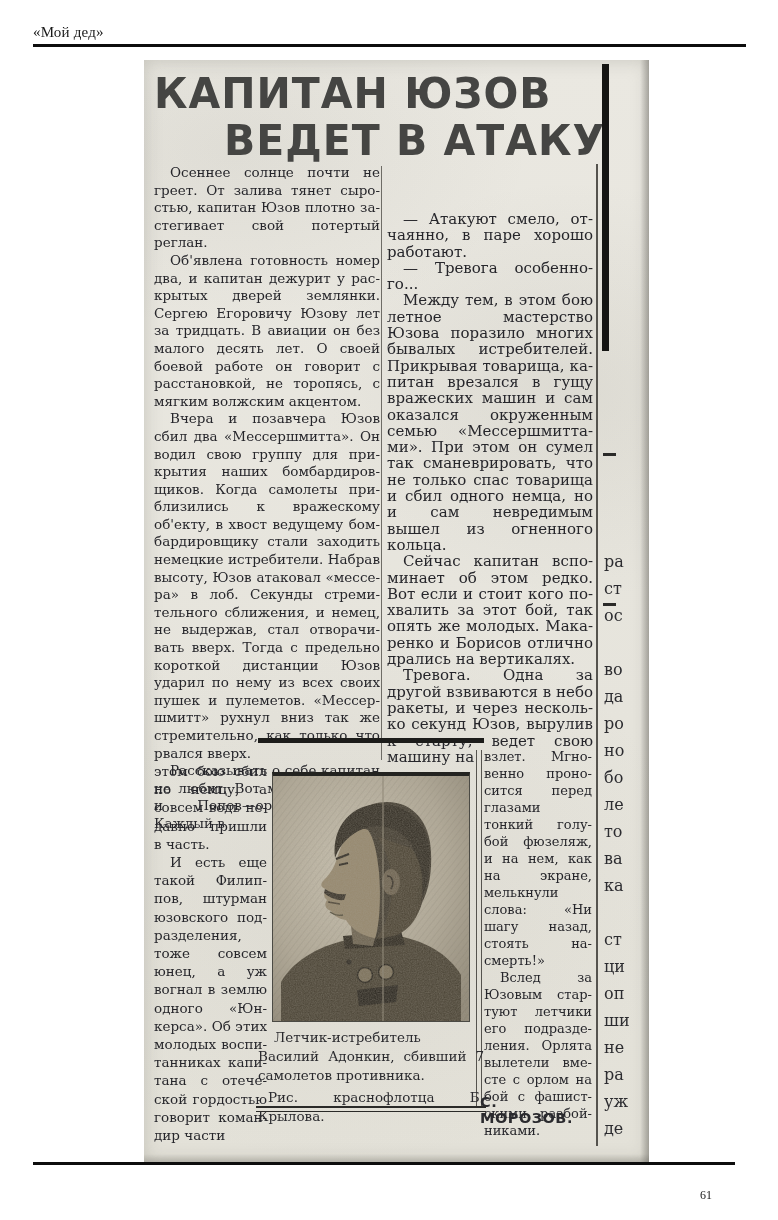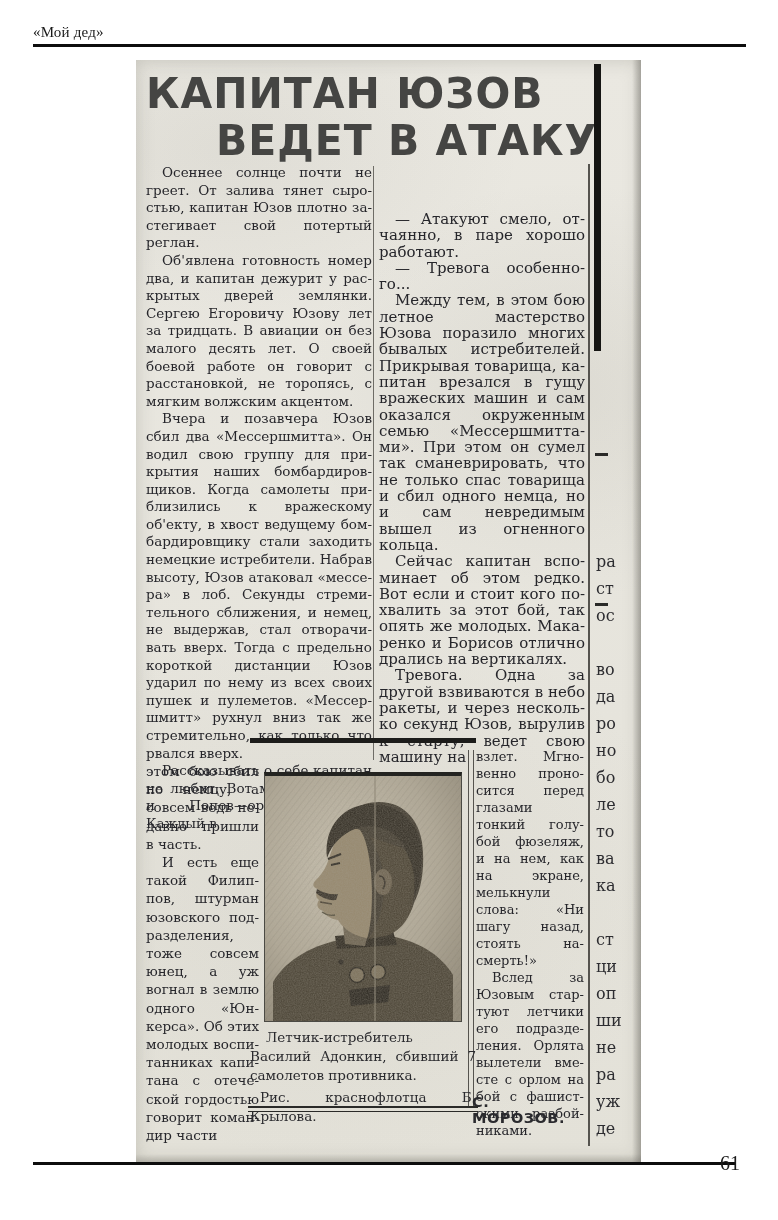--- a/index.html
+++ b/index.html
@@ -2,24 +2,24 @@
 <html><head>
 <meta charset="utf-8">
 <style>
   html,body{margin:0;padding:0;background:#fff;}
   .sheet{position:relative;width:778px;height:1220px;background:#ffffff;overflow:hidden;
          font-family:"Liberation Serif",serif;color:#1a1a1a;padding-left:12px;}
   
   .hdr-label{position:absolute;left:33px;top:24px;font-size:15px;letter-spacing:.2px;}
   .hdr-rule{position:absolute;left:33px;top:44px;width:713px;height:3px;background:#0d0d0d;}
   .ftr-rule{position:absolute;left:33px;top:1162px;width:702px;height:3px;background:#0d0d0d;}
-  .page-num{position:absolute;left:700px;top:1152px;width:40px;text-align:right;font-size:20px;}
+  .page-num{position:absolute;left:700px;top:1188px;width:40px;text-align:left;font-size:12px;}
 
   
-  .clip{position:absolute;left:136px;top:60px;width:505px;height:1102px;overflow:hidden;
+  .clip{position:absolute;left:144px;top:60px;width:505px;height:1102px;overflow:hidden;
         color:#26262b;font-family:"DejaVu Serif",serif;
         background:
           radial-gradient(ellipse 420px 260px at 18% 8%, rgba(130,128,118,.10), transparent 70%),
           radial-gradient(ellipse 380px 300px at 85% 30%, rgba(120,118,105,.10), transparent 70%),
           radial-gradient(ellipse 500px 400px at 40% 75%, rgba(125,122,110,.08), transparent 70%),
           linear-gradient(180deg,#eae8e1,#e6e4dc 60%,#e3e1d8);
         box-shadow:inset 0 0 18px rgba(100,98,88,.25);}
   .clip::after{content:"";position:absolute;right:0;top:0;width:9px;height:100%;
         background:linear-gradient(to right,transparent,rgba(80,78,72,.38));}
   .clip::before{content:"";position:absolute;left:0;bottom:0;width:100%;height:8px;

